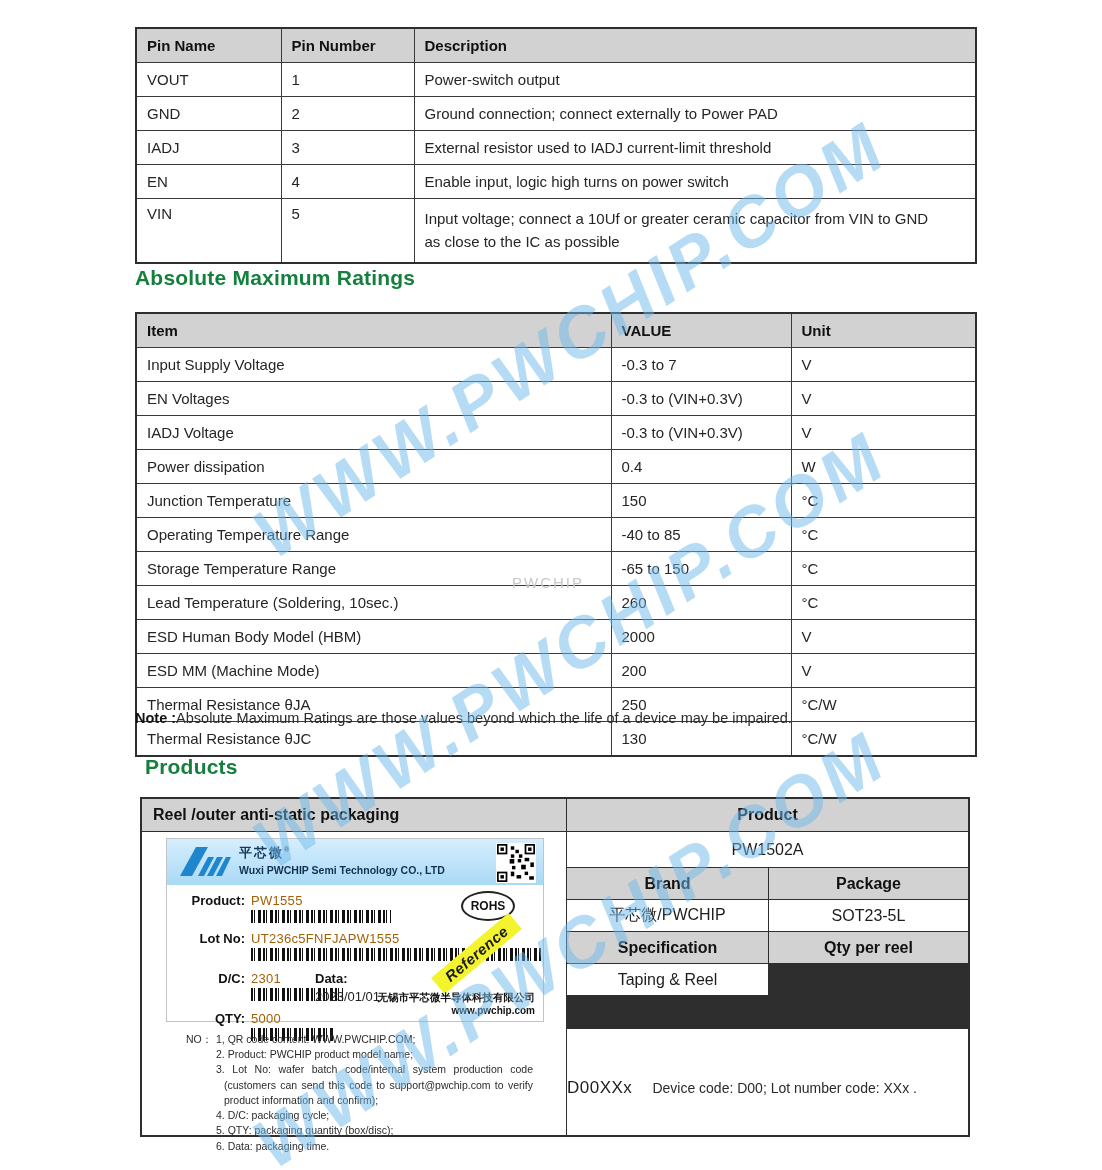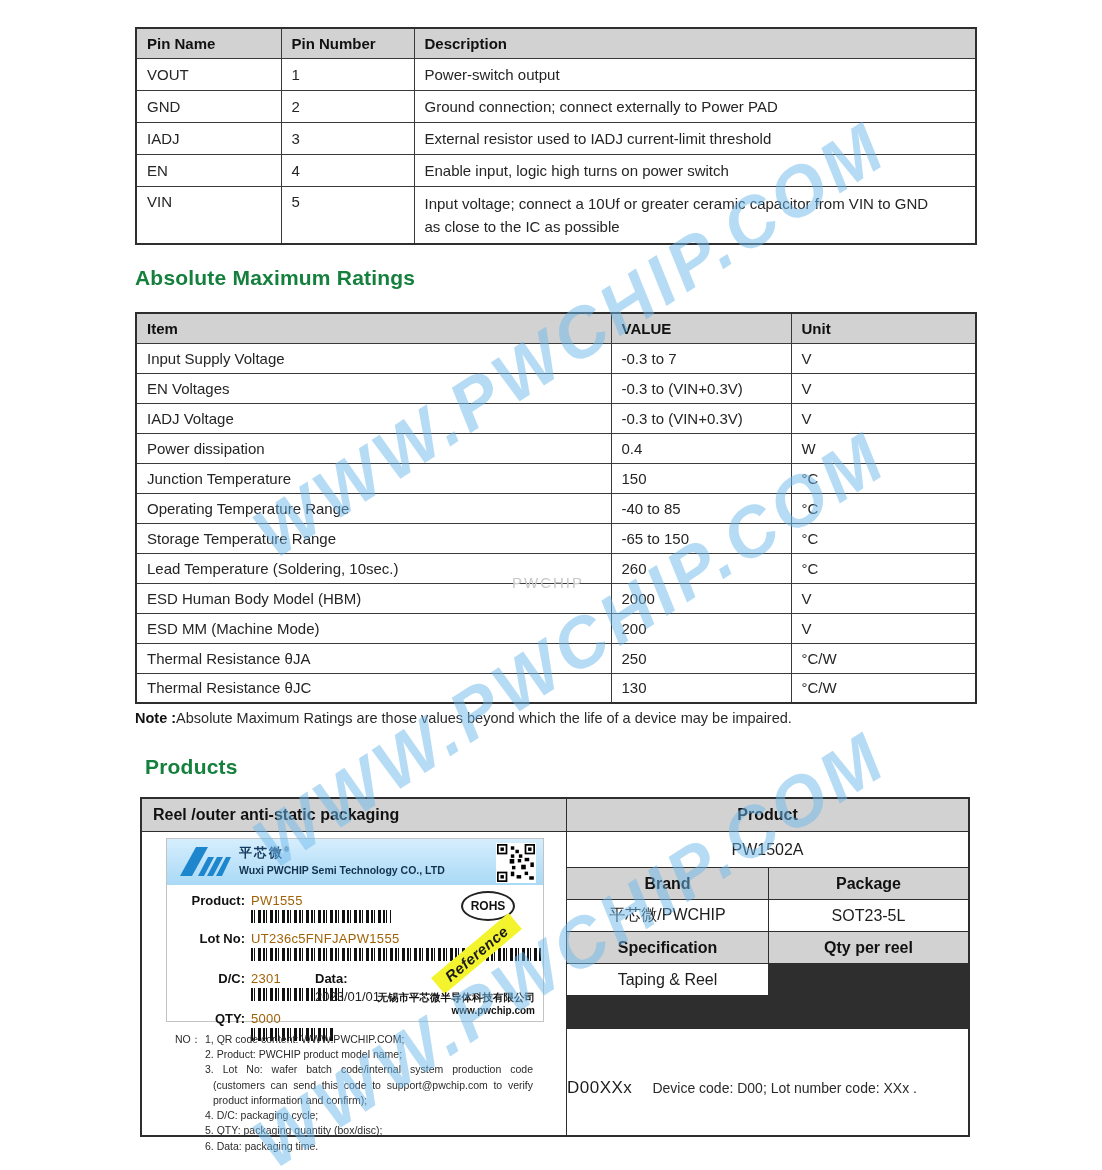--- a/index.html
+++ b/index.html
@@ -1,21 +1,21 @@
 <!DOCTYPE html>
 <html><head>
 <meta charset="utf-8">
 <style>
   html,body{margin:0;padding:0;background:#ffffff;}
   .page{position:relative;width:1102px;height:1170px;background:#fff;overflow:hidden;
         font-family:"Liberation Sans","DejaVu Sans",sans-serif;color:#222;}
 
   
   table.tbl{border-collapse:collapse;table-layout:fixed;position:absolute;background:#fff;}
-  table.tbl th,table.tbl td{border:1px solid #3a3a3a;padding:0 10px;font-size:15px;
+  table.tbl th,table.tbl td{border:1px solid #3a3a3a;padding:8px 10px;font-size:15px;
         text-align:left;vertical-align:middle;color:#252525;overflow:hidden;}
   table.tbl th{background:#d2d2d2;font-weight:bold;color:#111;}
   table.tbl{border:2px solid #2e2e2e;}
   td.bl2{border-left-width:2px;}
   td.br2{border-right-width:2px;}
   td.bt2{border-top-width:2px;}
   .wrap2{line-height:1.55;padding-top:4px;padding-bottom:4px;}
 
   
   .sec-heading{position:absolute;font-size:21px;font-weight:bold;color:#15803d;letter-spacing:.2px;}
@@ -73,21 +73,21 @@
         background:#f4f42e;color:#1c1c1c;font-weight:bold;font-style:italic;font-size:15px;
         padding:2px 12px;letter-spacing:.5px;}
   .pkg-footer{position:absolute;right:8px;bottom:5px;text-align:right;color:#111;}
   .pkg-footer-cn{font-size:10.5px;font-weight:bold;}
   .pkg-footer-url{font-size:10px;font-weight:bold;}
 
   
   .notes{position:absolute;left:33px;top:200px;width:358px;font-size:10.5px;color:#2b2b2b;
         line-height:1.45;}
   .notes-row{display:flex;}
-  .notes-label{flex:0 0 30px;}
+  .notes-label{flex:0 0 30px;margin-left:11px;}
   .notes-body{flex:1;}
   .nline{margin:0;}
   .nline.indent{padding-left:8px;text-indent:-8px;}
   .nline.just{text-align:justify;}
 
   
   .wm{position:absolute;width:840px;height:90px;line-height:90px;text-align:center;
         font-size:70px;font-weight:bold;font-style:italic;letter-spacing:5px;
         color:rgba(110,185,235,.5);white-space:nowrap;pointer-events:none;z-index:40;}
   .wm1{left:150px;top:295px;transform:rotate(-33deg);}

